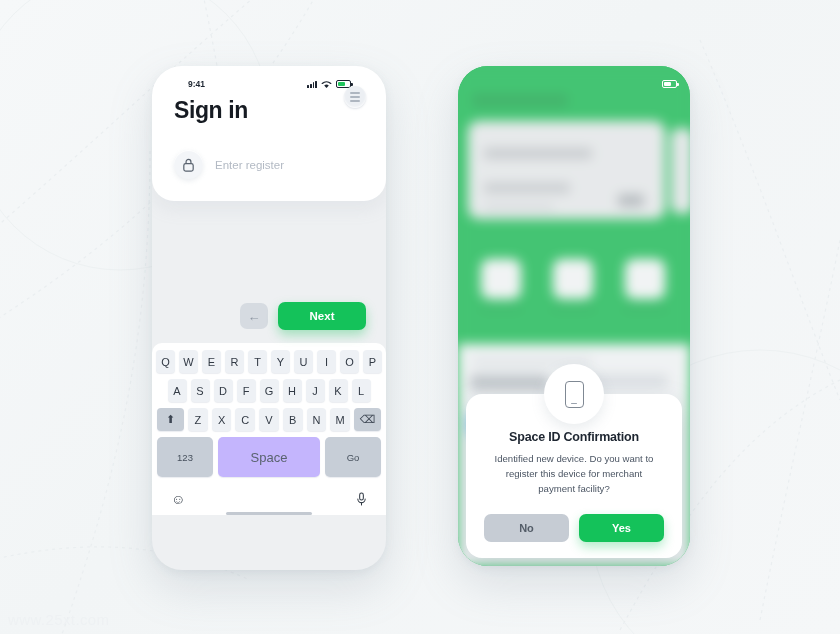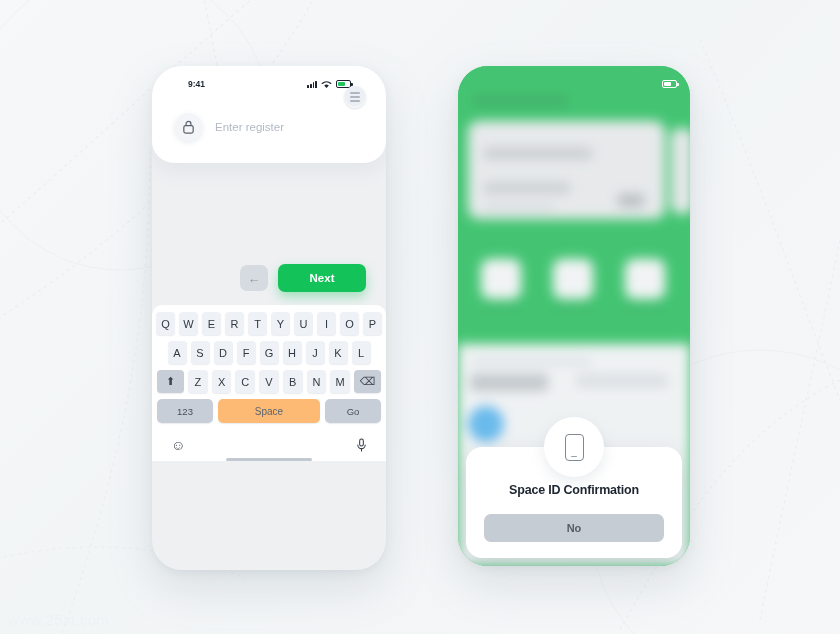--- a/index.html
+++ b/index.html
@@ -141,23 +141,23 @@
     display:flex; align-items:center; justify-content:center;
     font-size: 11px; color:#323a45; cursor:pointer;
     border:none;
     box-shadow: 0 1px 1px rgba(170,180,195,.25);
   }
   .krow.r2 { padding: 0 11px; }
   .key.wide-fn { flex: 0 0 27px; background:#c7ced7; }
   .key.fn-icon { color:#3c4552; font-size: 11px; }
   .krow.r4 { gap: 5px; margin-bottom: 5px; }
   .key.k123 { flex: 0 0 56px; background:#c7ced7; font-size:9.5px; color:#46505c; }
-  .key.kspace { flex: 1; background:#fdba74; font-size:10px; color:#5a636f; }
+  .key.kspace { flex: 1; background:#c4b5fd; font-size:13px; color:#5a636f; }
   .key.kgo { flex: 0 0 56px; background:#c7ced7; font-size:9.5px; color:#46505c; }
-  .krow.r4 .key { height: 24px; border-radius: 5px; }
+  .krow.r4 .key { height: 40px; border-radius: 5px; }
 
   .kb-bottom {
     display:flex; align-items:center; justify-content:space-between;
     padding: 4px 14px 0; height: 30px;
   }
   .kb-bottom .gl { font-size: 14px; color:#2c3540; cursor:pointer; line-height:1; }
   .home-bar {
     width: 86px; height: 3.4px; border-radius: 2px; background:#c3c9d1;
     margin: 0 auto 6px;
   }
@@ -268,20 +268,21 @@
         <svg width="11" height="9" viewBox="0 0 11 9">
           <path d="M5.5 8 L3.2 5.4 A3.6 3.6 0 0 1 7.8 5.4 Z" fill="currentColor"></path>
           <path d="M1.2 3.4 A6.6 6.6 0 0 1 9.8 3.4" stroke="currentColor" stroke-width="1.3" fill="none" stroke-linecap="round"></path>
         </svg>
         <span class="batt">
             <b></b>
           </span>
       </span>
     </div>
 
+    <div class="signin-title">Sign in</div>
 
     <div class="hamburger">
       <span></span>
       <span></span>
       <span></span>
     </div>
 
 
     <div class="field-row">
       <span class="field-icon">
@@ -407,19 +408,21 @@
             <b></b>
           </span>
       </span>
     </div>
 
     <div class="dialog">
       <div class="dlg-badge">
         <span class="dev-ico"></span>
       </div>
       <div class="dlg-title">Space ID Confirmation</div>
+      <div class="dlg-msg">Identified new device. Do you want to register this device for merchant payment facility?</div>
       <div class="dlg-actions">
         <button class="dlg-btn dlg-no">No</button>
+        <button class="dlg-btn dlg-yes">Yes</button>
       </div>
     </div>
 
   </div>
 </div>
 
 </body></html>

